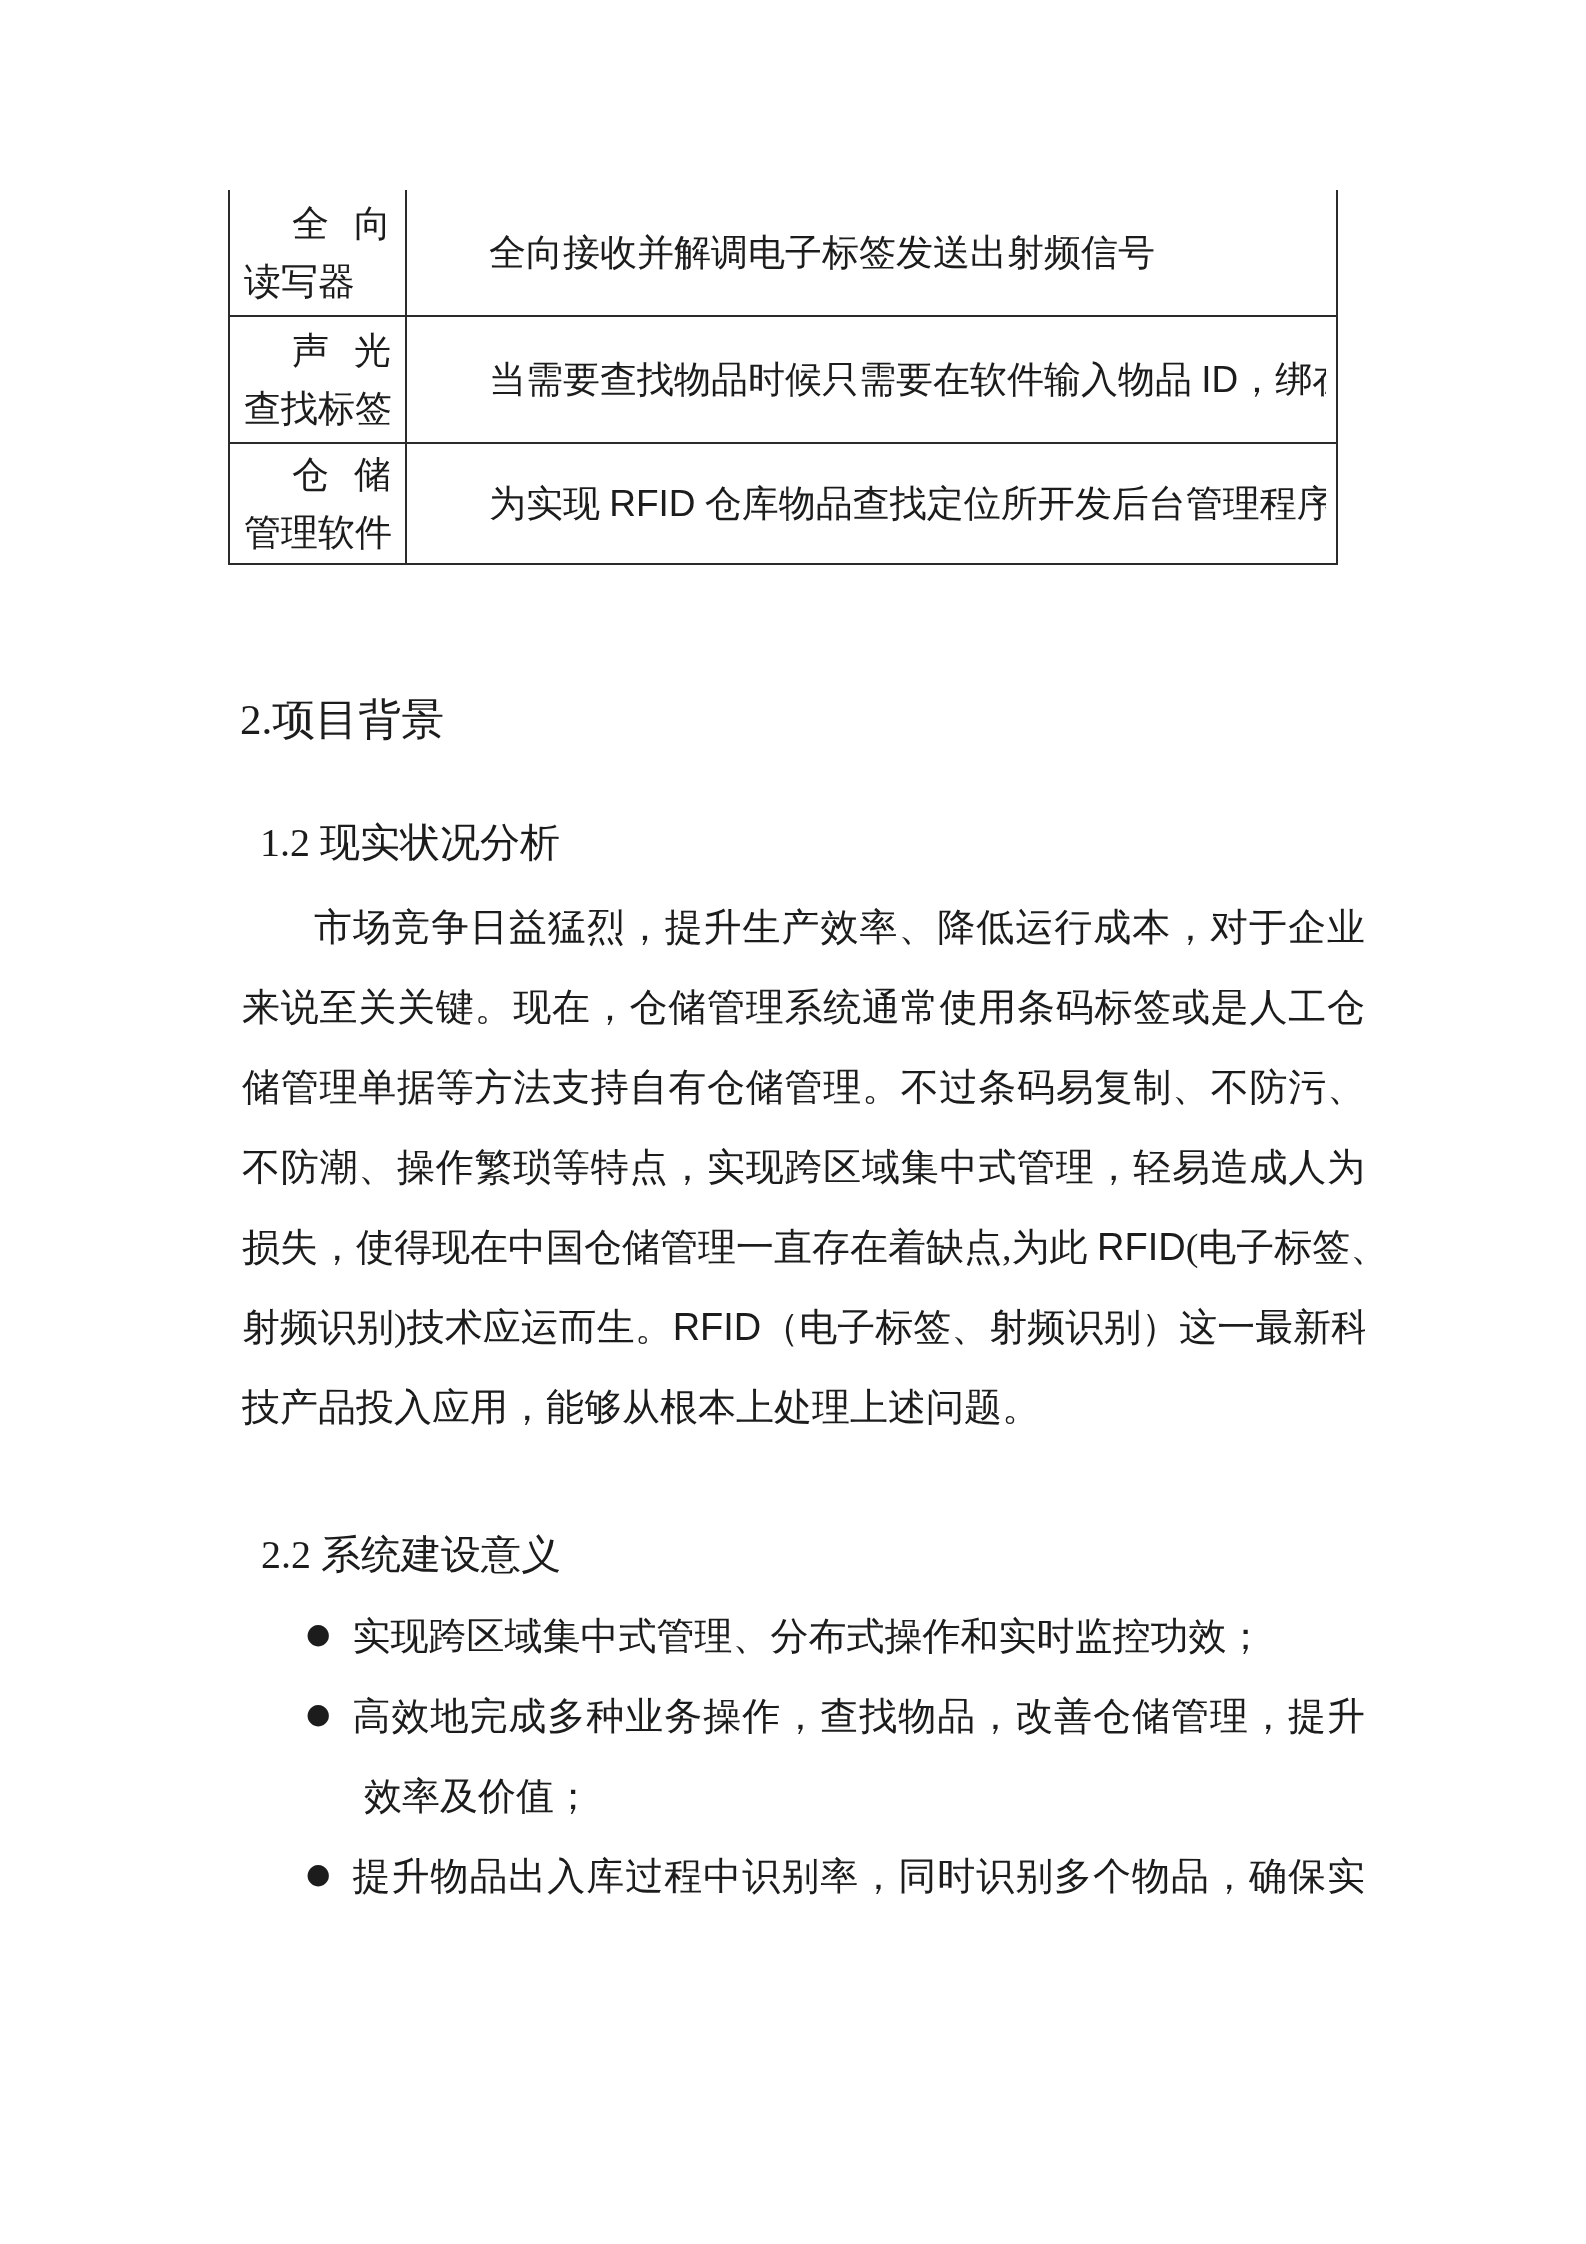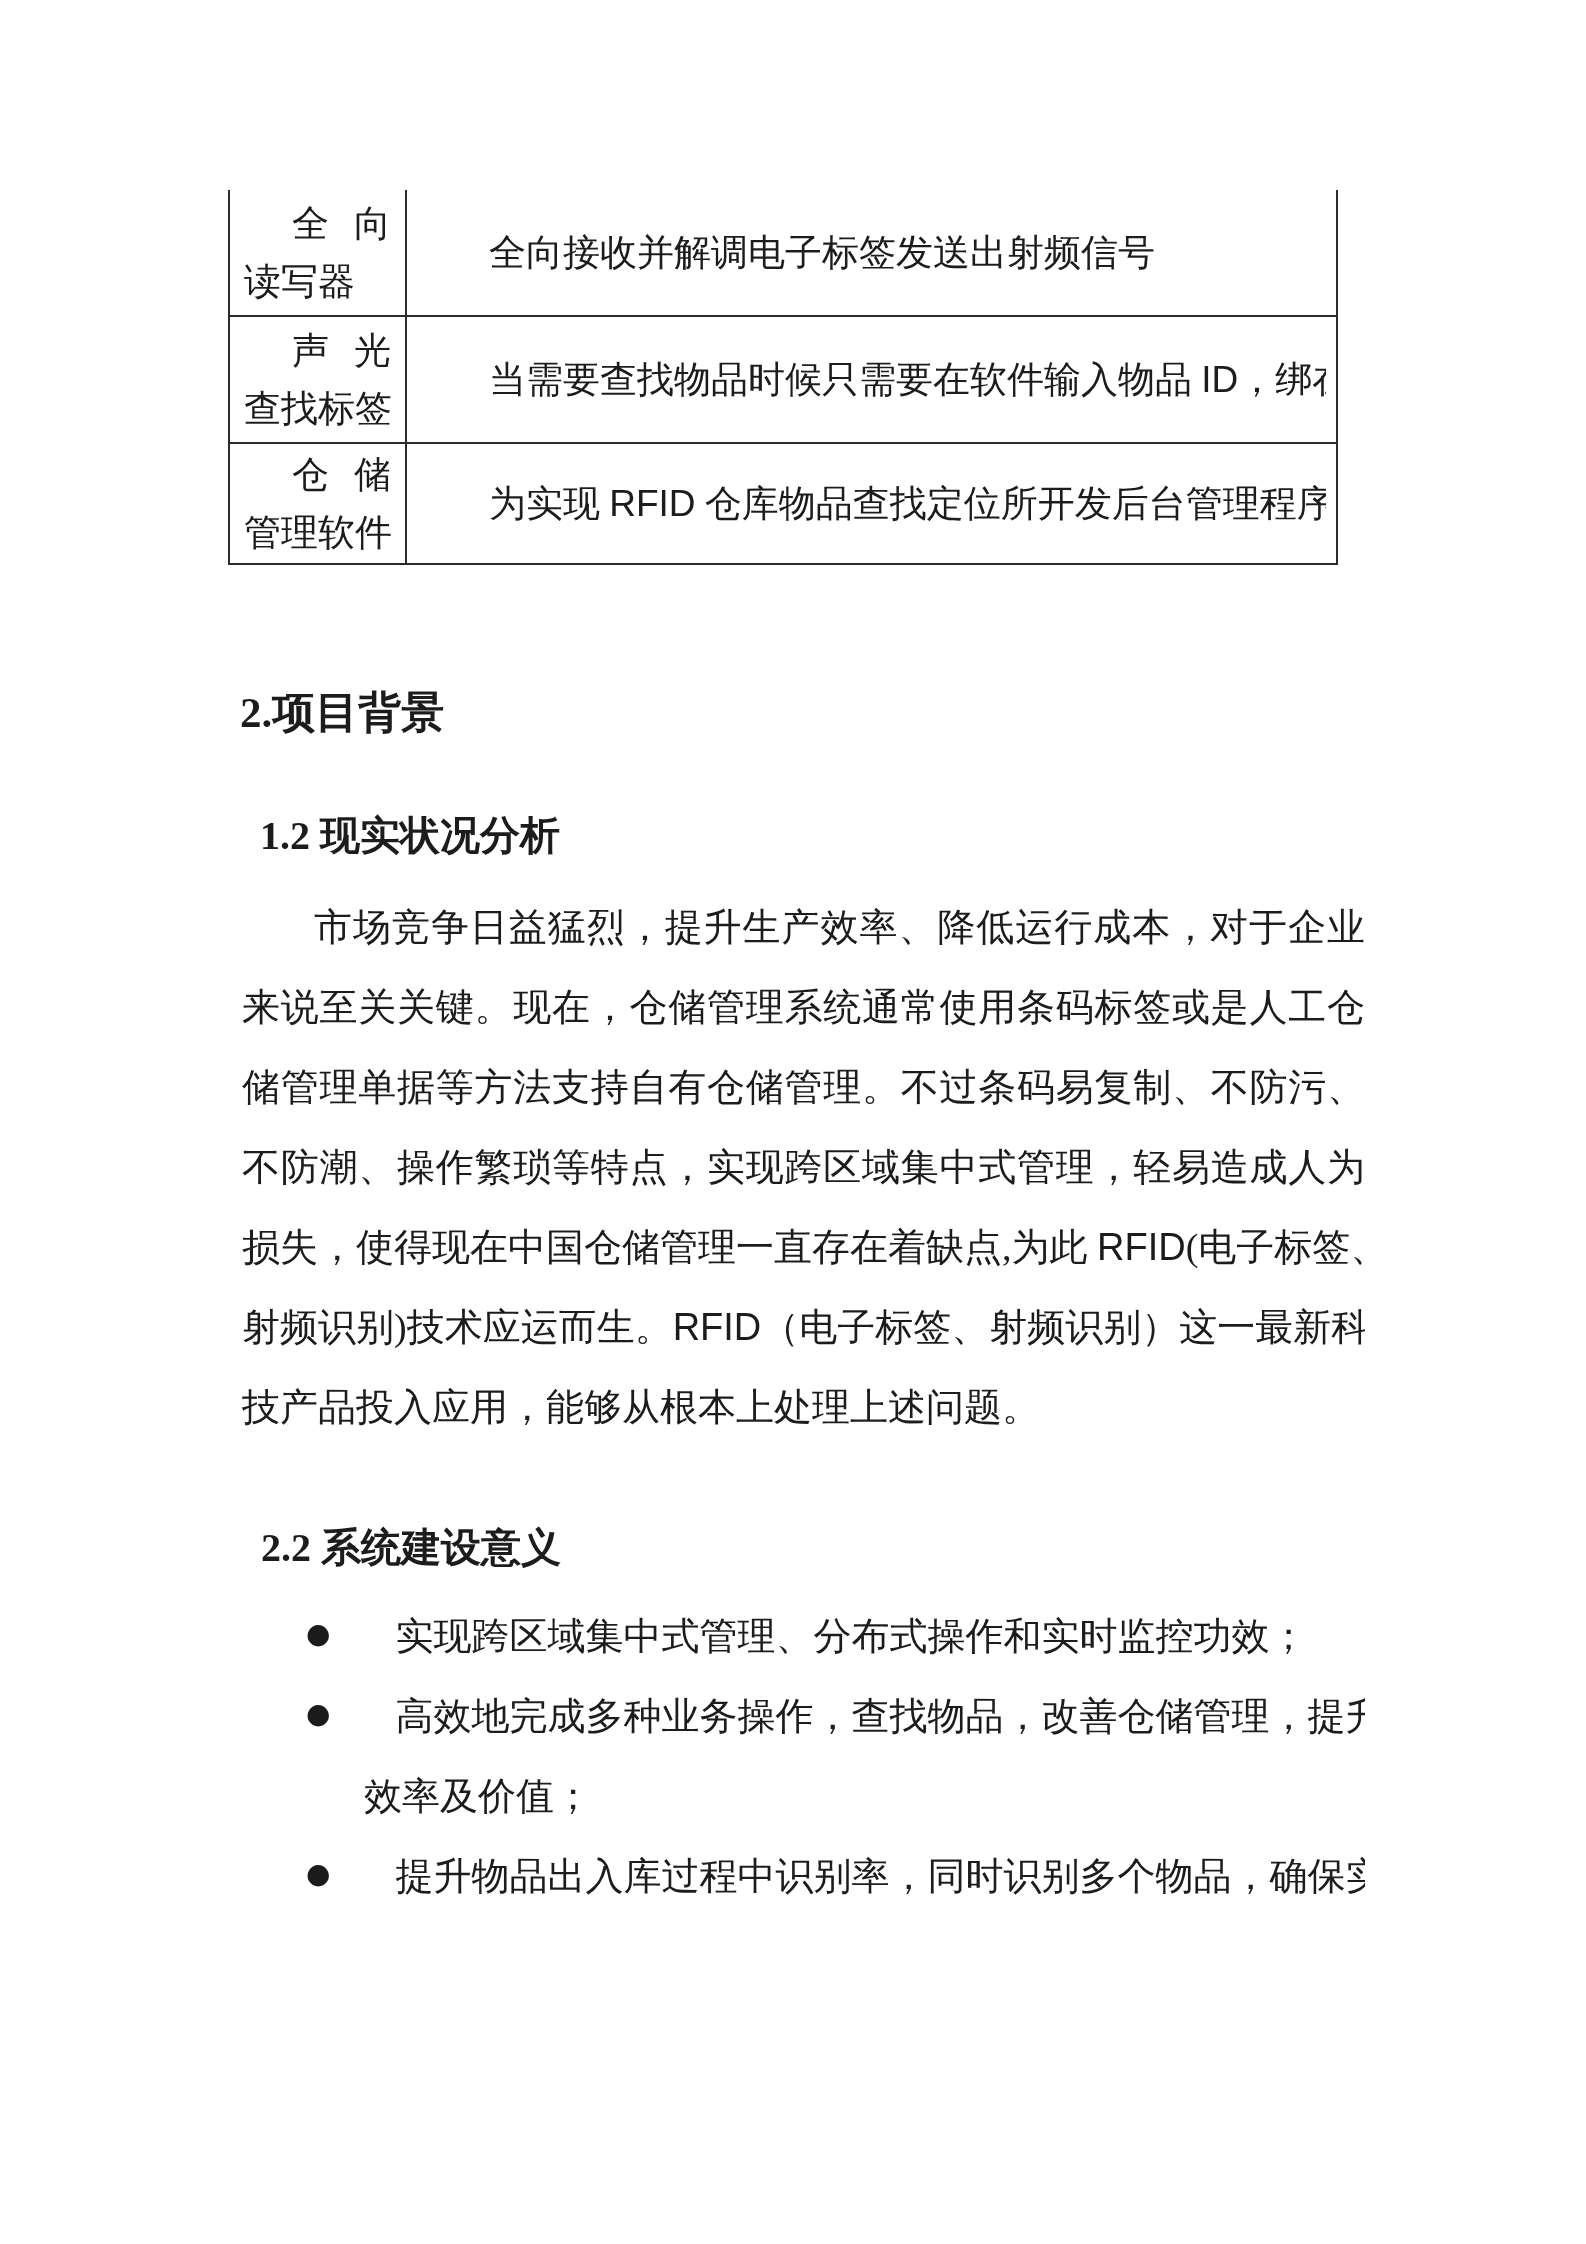--- a/index.html
+++ b/index.html
@@ -32,42 +32,42 @@
   }
   .cell.term { width:177px; border-right:2px solid #2b2b2b; }
   .cell.desc { flex:1; padding:0 10px; min-width:0; }
   .term-l1 { display:flex; justify-content:space-between; padding:0 14px 0 62px; }
   .term-l2 { padding-left:14px; white-space:nowrap; }
   .desc-line { overflow:hidden; }
   .desc-line.indent { text-indent:72px; white-space:nowrap; }
   .desc-line.just { text-align:justify; text-align-last:justify; white-space:nowrap; text-indent:72px; }
 
   
-  .h1, .h2 { position:absolute; font-weight:700; white-space:nowrap; }
+  .h1, .h2 { position:absolute; font-weight:400; white-space:nowrap;margin-top:7px; }
   .h1  { left:240px; top:685px;  font-size:43px; line-height:56px; }
   .h2a { left:260px; top:808px;  font-size:40px; line-height:56px; }
   .h2b { left:261px; top:1520px; font-size:40px; line-height:56px; }
 
   
   .para { position:absolute; left:242px; top:887px; width:1123px; font-size:38px; }
   .para .line { height:80px; line-height:80px; overflow:hidden; white-space:nowrap; }
   .para .line.indent { text-indent:72px; }
   .para .line.full { text-align:justify; text-align-last:justify; }
 
   
   .bullets { position:absolute; left:242px; top:1596px; width:1123px; font-size:38px; }
   .b-line { height:80px; line-height:80px; overflow:hidden; white-space:nowrap; }
   .b-line.first { display:flex; align-items:center; padding-left:64px; box-sizing:border-box; }
   .b-line.cont  { padding-left:122px; box-sizing:border-box; }
   .dot {
     font-family:"DejaVu Sans","Liberation Sans",sans-serif;
     font-size:28px; margin-right:22px; flex:0 0 auto;
     transform:translateY(-2px);
   }
-  .b-text { flex:1 1 auto; min-width:0; overflow:hidden;margin-left:43px; }
+  .b-text { flex:1 1 auto; min-width:0; overflow:hidden; }
   .b-text.full { text-align:justify; text-align-last:justify; }
 </style>
 </head>
 <body>
 
 <div class="page">
 
   <div class="doc-table">
 
     <div class="t-row r1">

